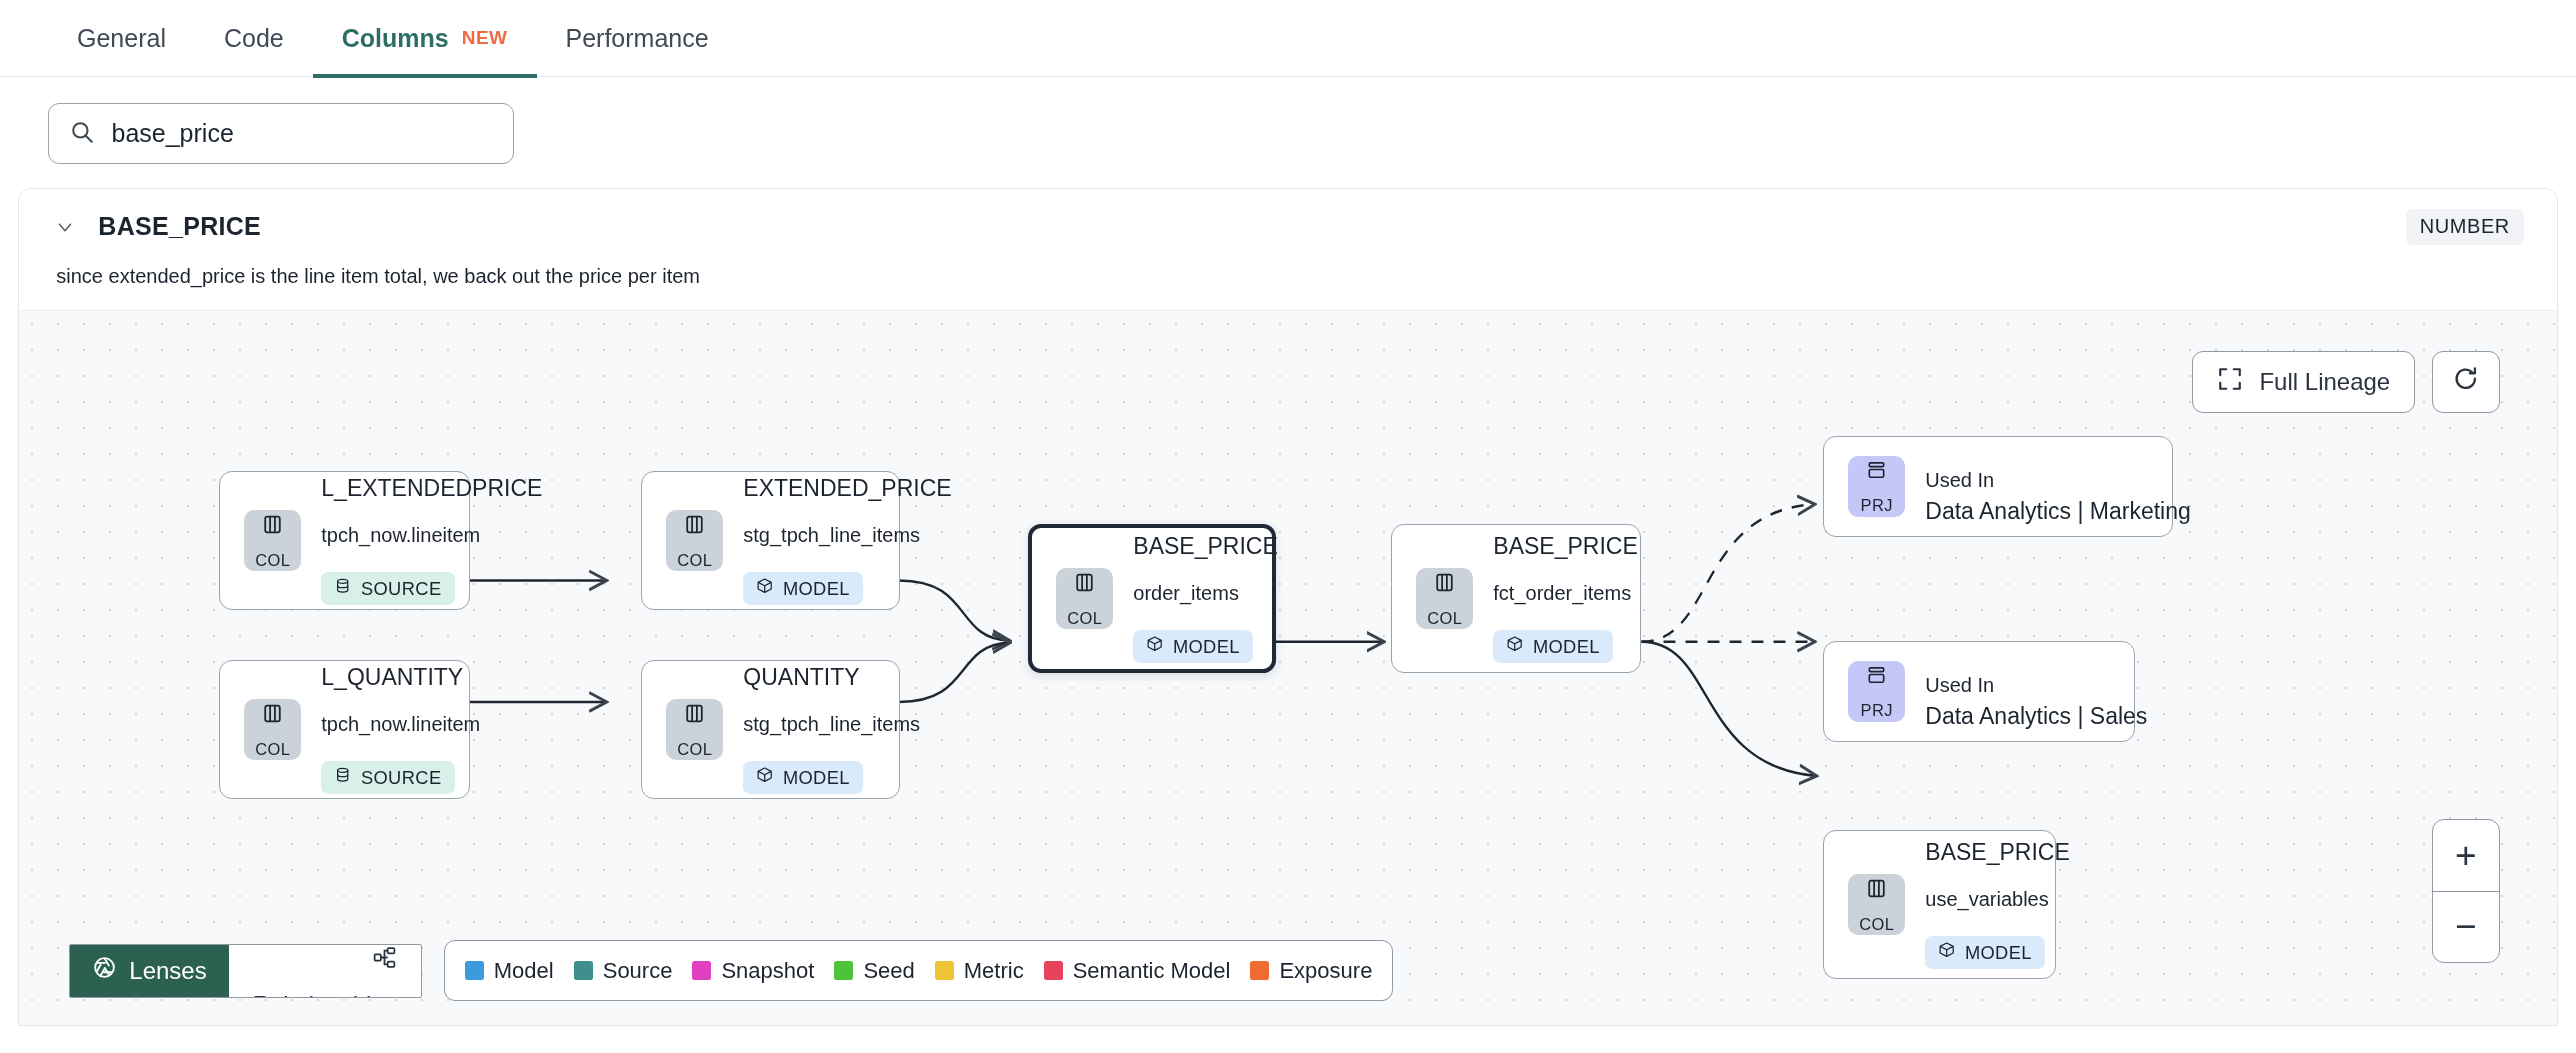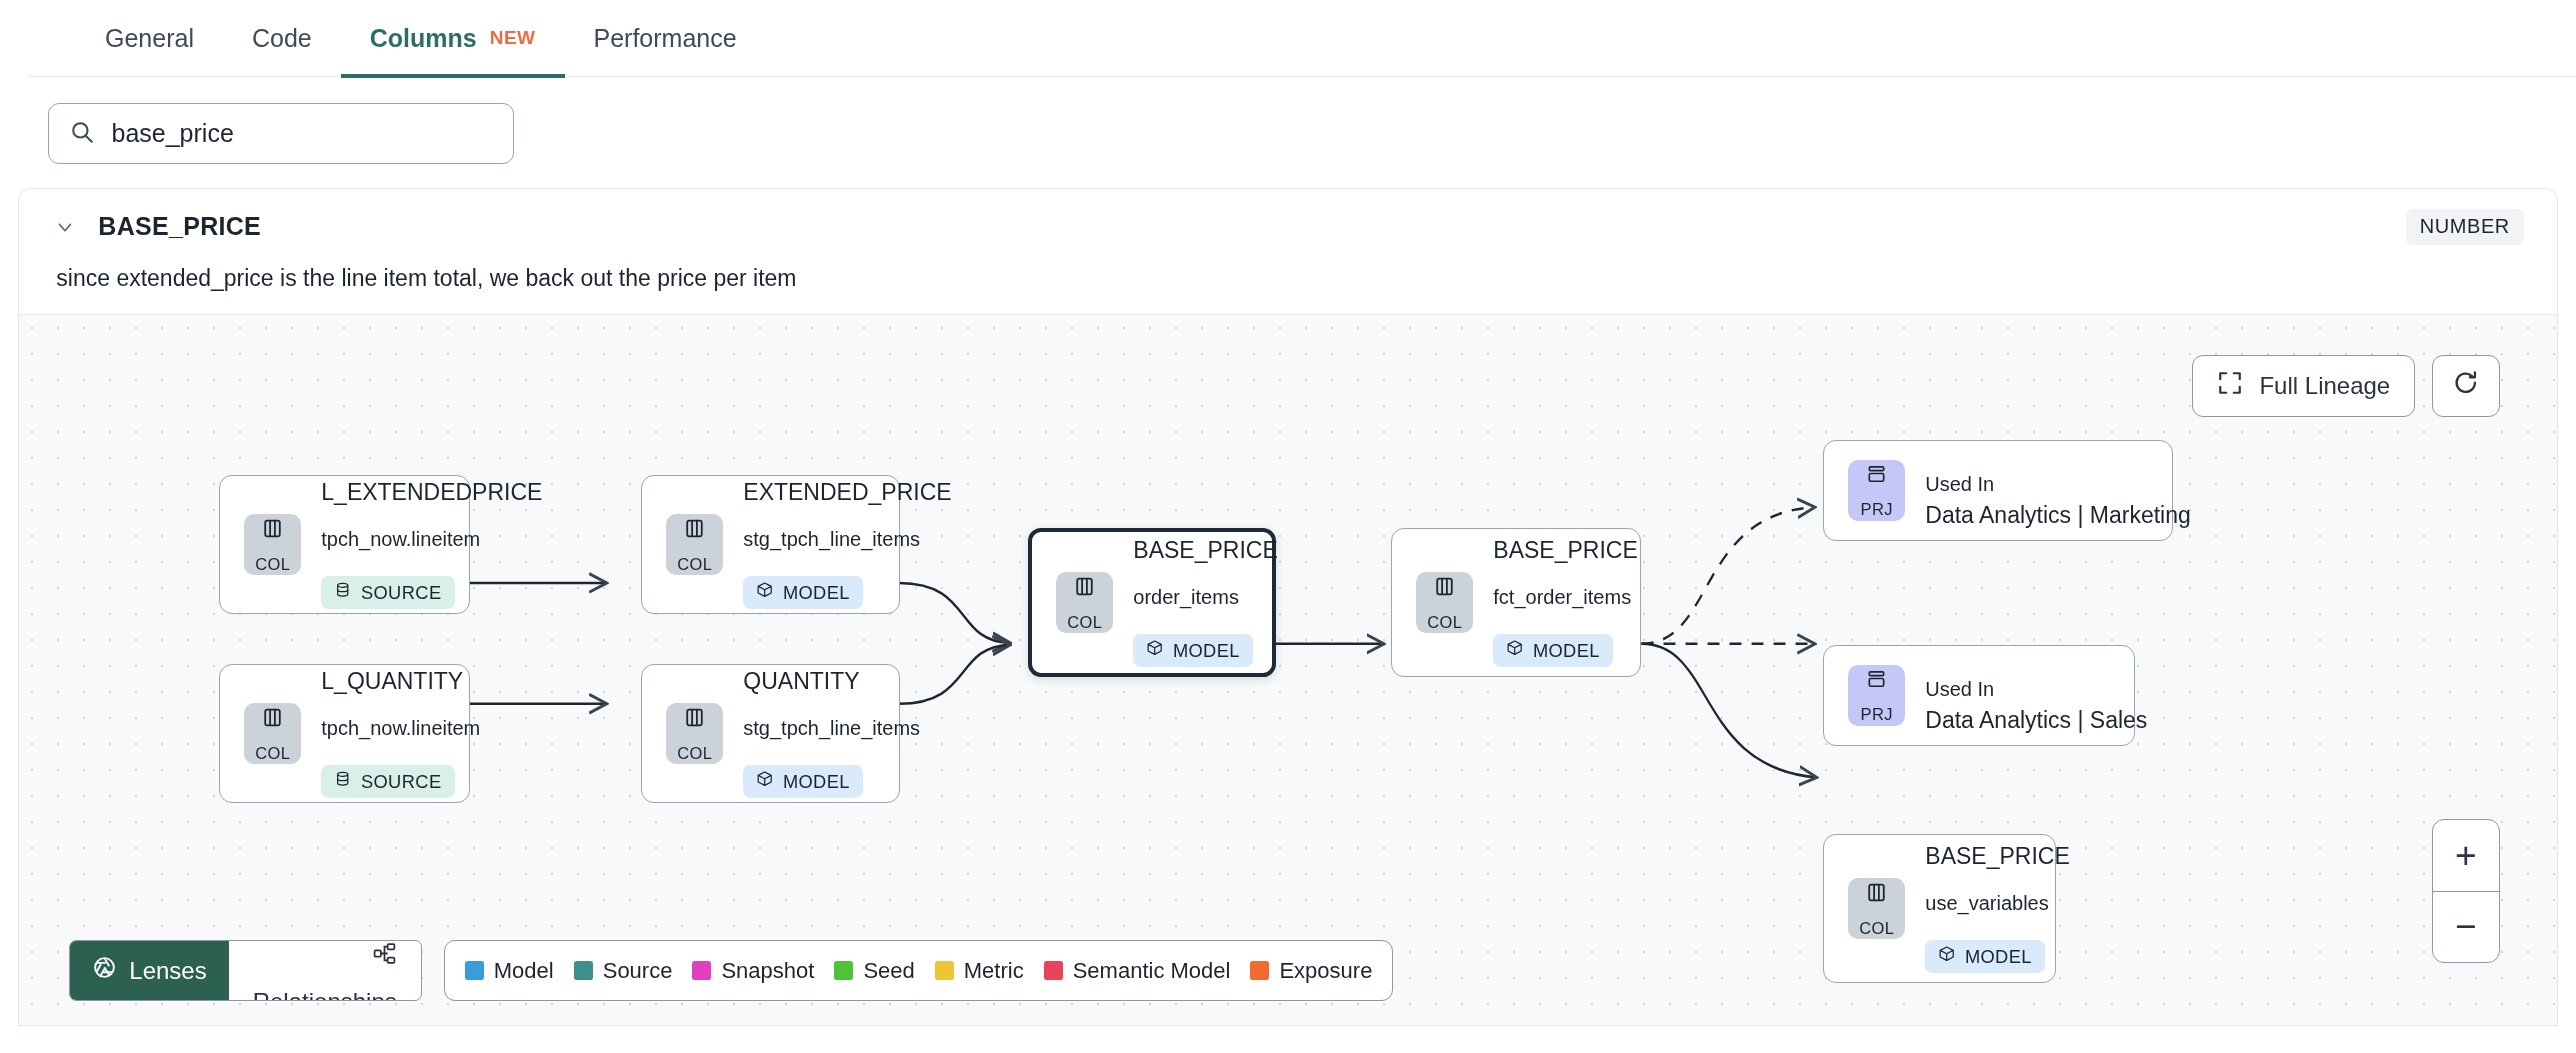--- a/index.html
+++ b/index.html
@@ -11,21 +11,20 @@
   }
 
   
   .tabbar {
     height: 77px;
     display: flex;
     align-items: flex-end;
     padding-left: 48px;
     border-bottom: 1.8px solid #e6e8ec;
     background: #fff;
-    margin-left: 28px;
   }
   .tab {
     display: flex;
     align-items: center;
     gap: 13px;
     height: 75px;
     padding: 0 29px;
     font-size: 25px;
     color: #3f4a56;
     border-bottom: 4.6px solid transparent;
@@ -94,21 +93,21 @@
   .type-badge {
     margin-left: auto;
     background: #f1f3f6;
     color: #1c2430;
     font-size: 20px;
     padding: 6.4px 13.8px;
     border-radius: 6.4px;
     letter-spacing: 0.6px;
   }
   .col-desc {
-    font-size: 23px; color: #1c2430;
+    font-size: 20px; color: #1c2430;
     padding: 20px 33px 22px 37px;
   }
 
   
   .canvas {
     position: relative;
     flex: 1;
     background-color: #f7f9fb;
     background-image: radial-gradient(#cdd4dc 1.5px, transparent 1.5px);
     background-size: 26px 26px;
@@ -184,23 +183,23 @@
     height: 71px; display: flex; align-items: center; justify-content: center;
     font-size: 37px; color: #2a333f; cursor: pointer;
   }
   .zoom-ctl div + div { border-top: 1.8px solid #8f98a3; }
 
   .bottombar {
     position: absolute; left: 50px; bottom: 24px;
     display: flex; align-items: center; gap: 22px;
   }
   .seg {
-    display: flex; border-radius: 7px; overflow: hidden;
+    display: flex; border-radius: 2px; overflow: hidden;
     border: 1.8px solid #8f98a3; background: #fff;
-    height: 61px;
+    height: 54px;
   }
   .seg-lenses {
     background: #2c6050; color: #fff;
     display: flex; align-items: center; gap: 12px;
     padding: 0 22px; font-size: 24px; cursor: pointer;
   }
   .seg-rel {
     display: flex; align-items: flex-end; gap: 15.6px;
     padding: 0 24px; font-size: 24px; color: #2a333f; cursor: pointer; flex-direction: column;
   }

